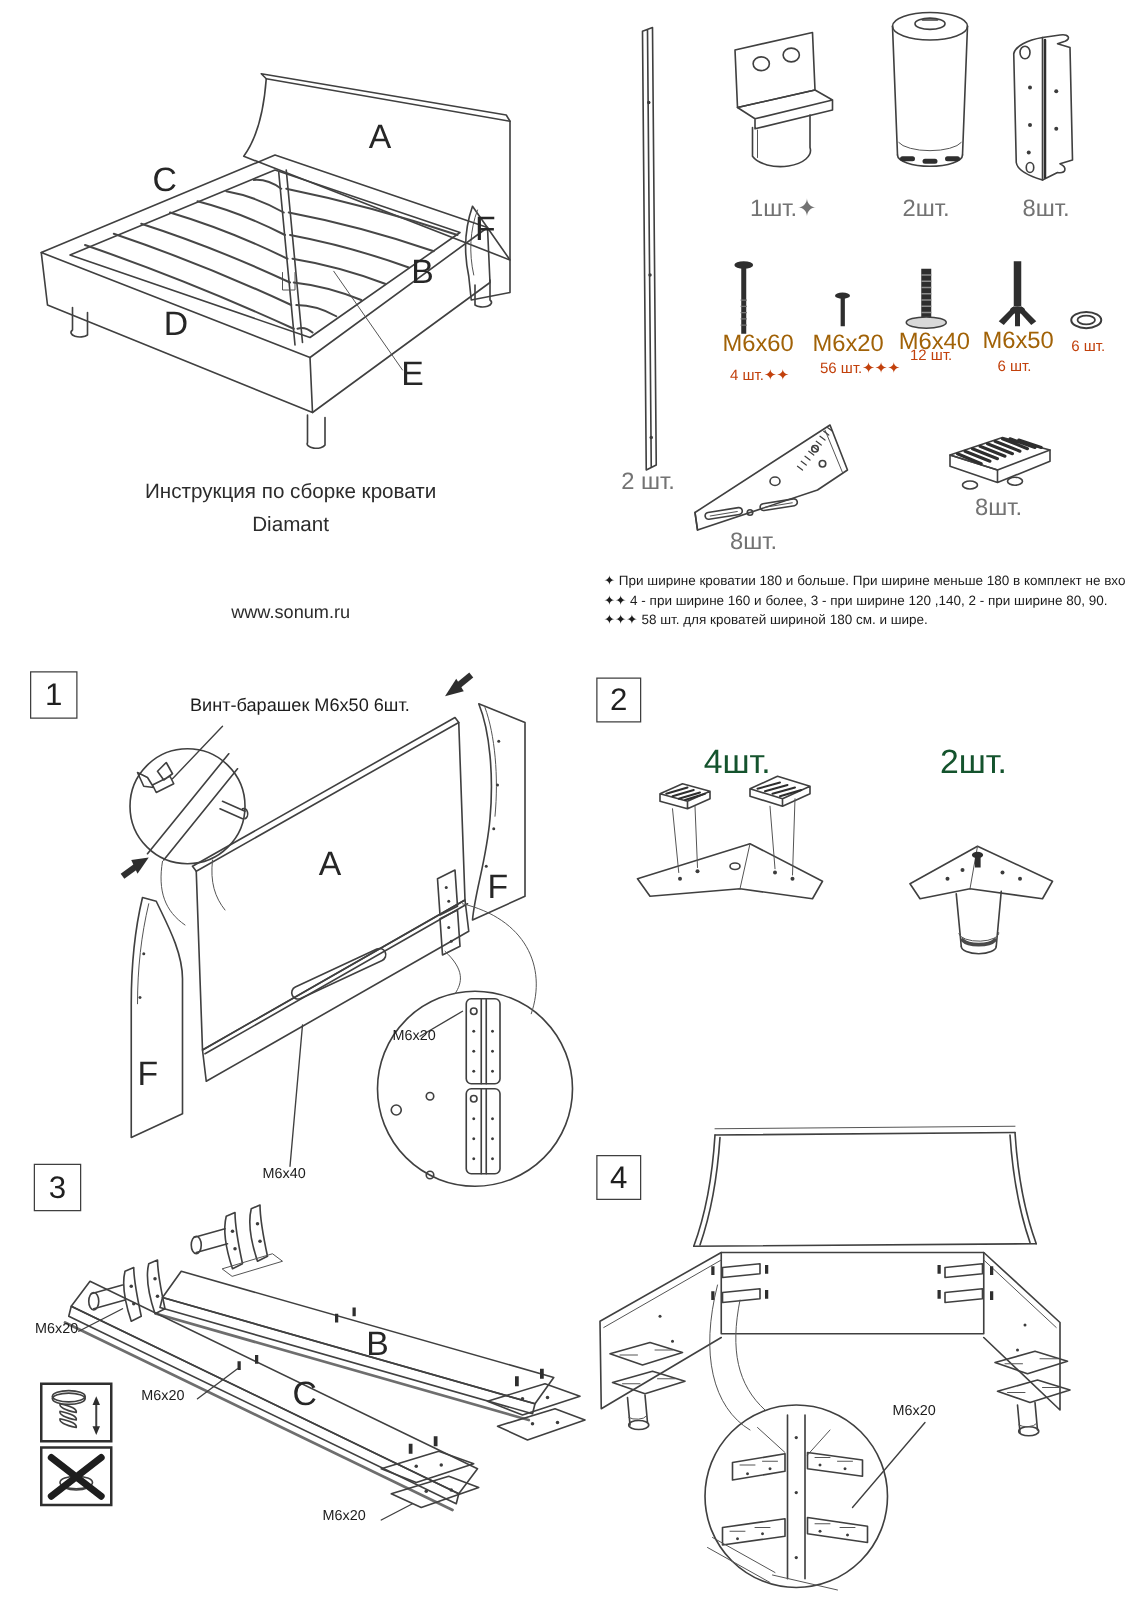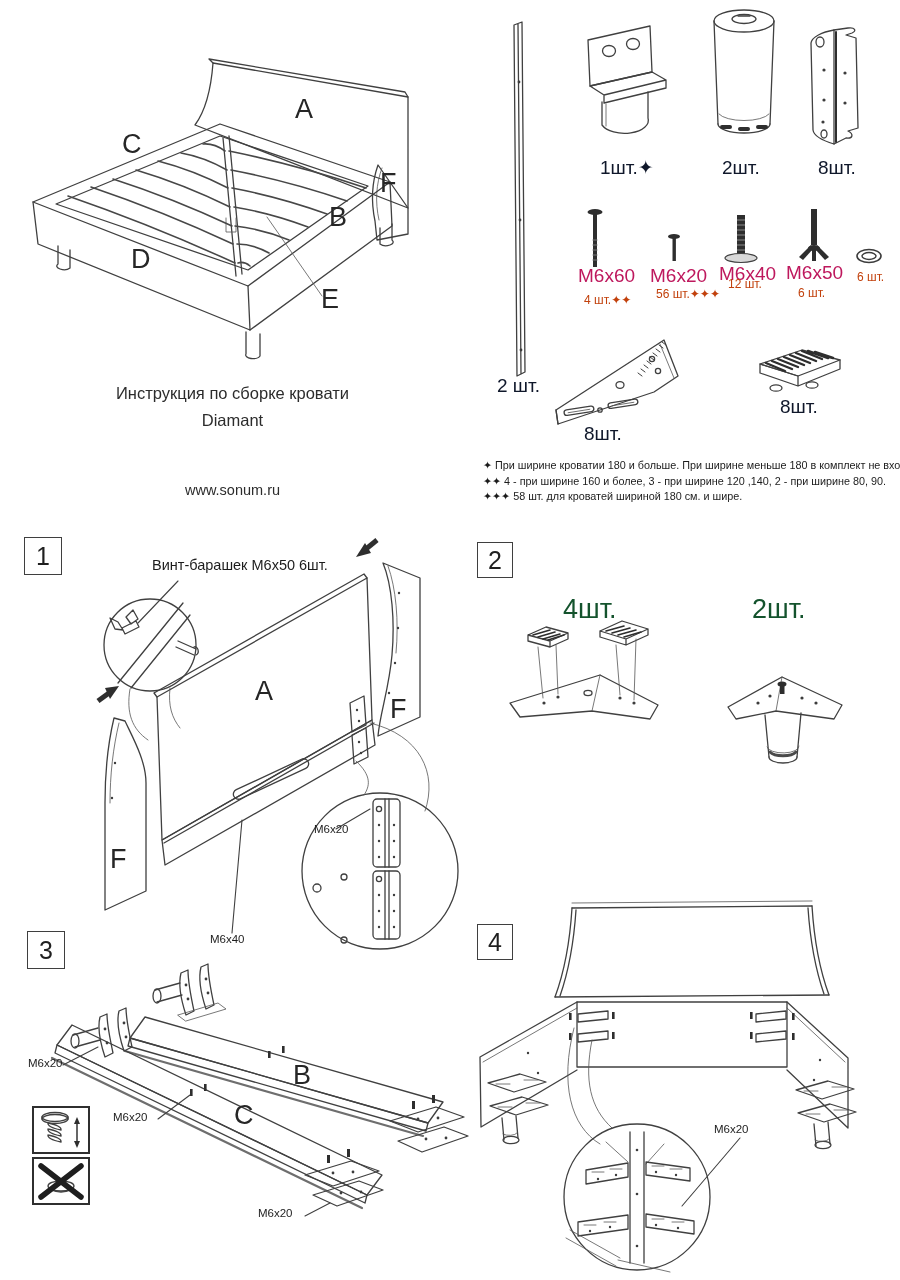--- a/index.html
+++ b/index.html
@@ -6,23 +6,23 @@
   html,body{background:#ffffff}
   #page{position:relative;width:900px;height:1280px;background:#fff;overflow:hidden;
         font-family:"Liberation Sans",sans-serif;color:#2d2d2d}
   .abs{position:absolute}
   svg{display:block;overflow:visible}
   .ln{fill:none;stroke:#404040;stroke-width:1.3;stroke-linejoin:round;stroke-linecap:round}
   .ln-thin{fill:none;stroke:#555;stroke-width:.8;stroke-linejoin:round}
   .dk{fill:#2e2e2e;stroke:none}
   .dot{fill:#3c3c3c;stroke:none}
   .letter{font-size:27px;font-weight:500;color:#262626;line-height:1}
-  .qty{font-size:19px;color:#0f172a;line-height:1}
+  .qty{font-size:19px;color:#737373;line-height:1}
   .qty-lg{font-size:27px;color:#14532d;line-height:1}
-  .screw-name{font-size:19px;color:#be185d;line-height:1}
+  .screw-name{font-size:19px;color:#a16207;line-height:1}
   .screw-qty{font-size:12px;color:#c2410c;line-height:1}
   .small-lbl{font-size:11.5px;color:#1d1d1d;line-height:1}
   .callout{font-size:14.5px;color:#1d1d1d;line-height:1}
   .title-block{left:40px;top:380px;width:385px;text-align:center}
   .title-line{font-size:16.5px;line-height:27px;color:#2c2c2c}
   .site{left:40px;top:482px;width:385px;text-align:center;font-size:14.5px;color:#2c2c2c}
   .foot{font-size:10.8px;line-height:15.5px;color:#1c1c1c;white-space:nowrap}
   .stepnum{width:38px;height:38px;border:1.6px solid #3f3f3f;display:flex;align-items:center;
            justify-content:center;font-size:25px;color:#1f1f1f;background:#fff}
   .warnbox{width:58px;height:48px;border:2px solid #2f2f2f;background:#fff}

